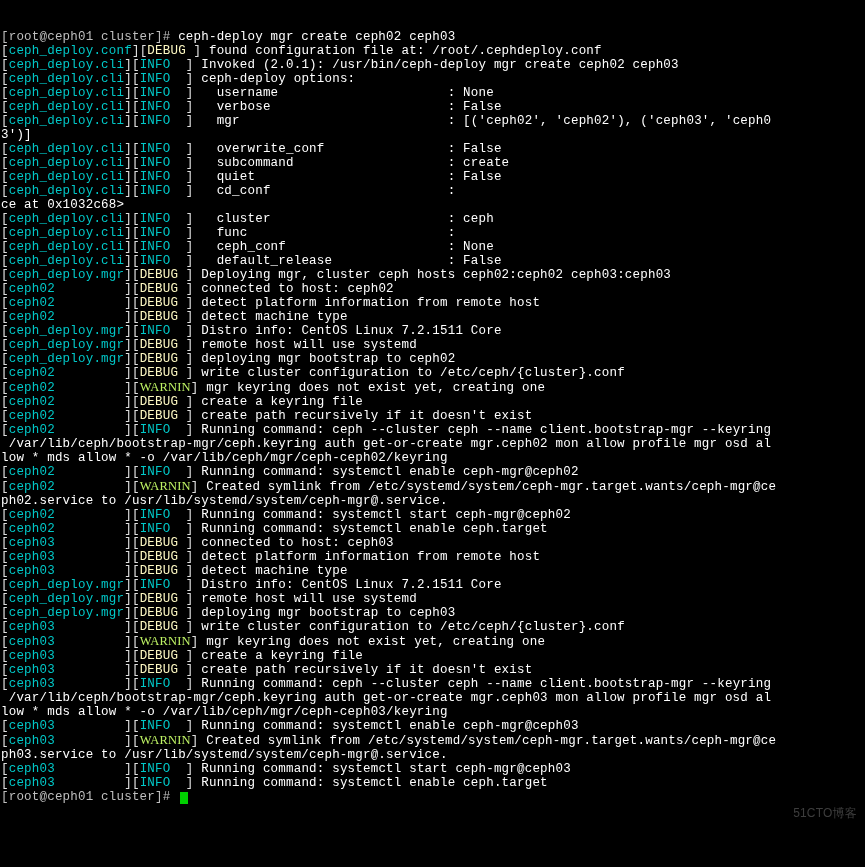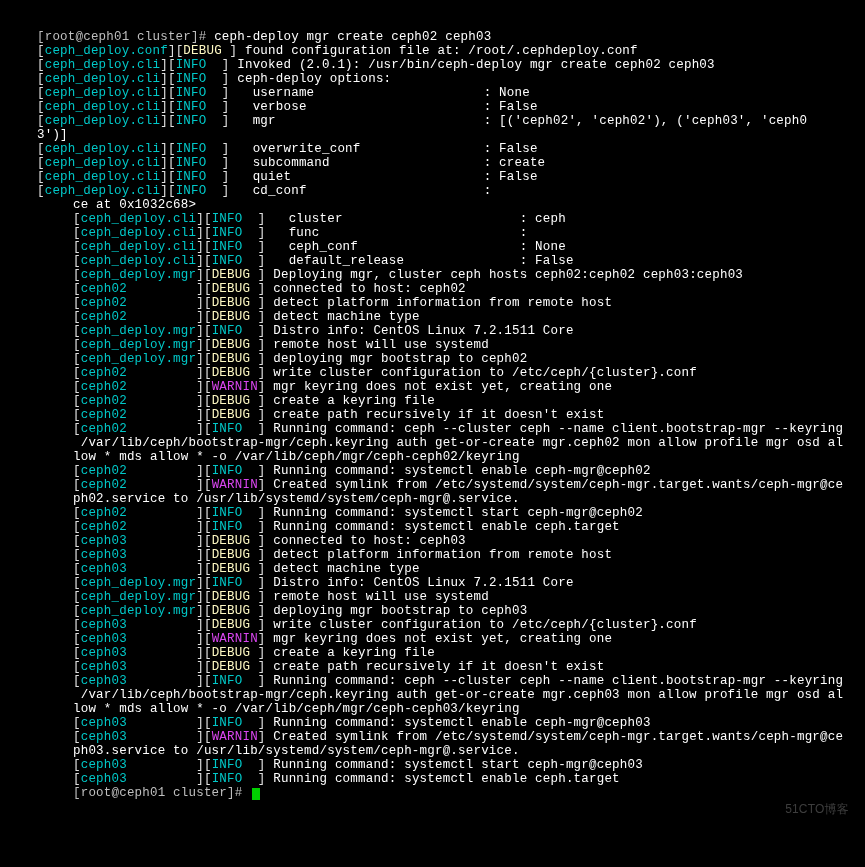--- a/index.html
+++ b/index.html
@@ -14,29 +14,29 @@
     font-family: "Courier New", monospace;
     font-size: 12.5px;
     line-height: 14px;
     color: #e0e0e0;
     background: #000;
     padding: 2px 1px;
     white-space: pre;
     letter-spacing: 0.2px;
     position: relative;
   }
-  .line { display: block; padding-left: 36px; }
+  .line { display: block; }
   .gray { color: #bfbfbf; }
   .white { color: #ffffff; }
   .cyan { color: #00c8c8; }
   .blue { color: #fef9c3; }
-  .yellow { color: #d946ef; }
+  .yellow { color: #bef264; font-family: Liberation Serif, serif; }
   .watermark {
     position: absolute;
-    right: 16px;
+    right: 8px;
     bottom: 14px;
     color: #666;
     font-size: 12px;
     font-family: sans-serif;
     opacity: 0.6;
   }
   .cursor {
     display: inline-block;
     width: 8px;
     height: 12px;

